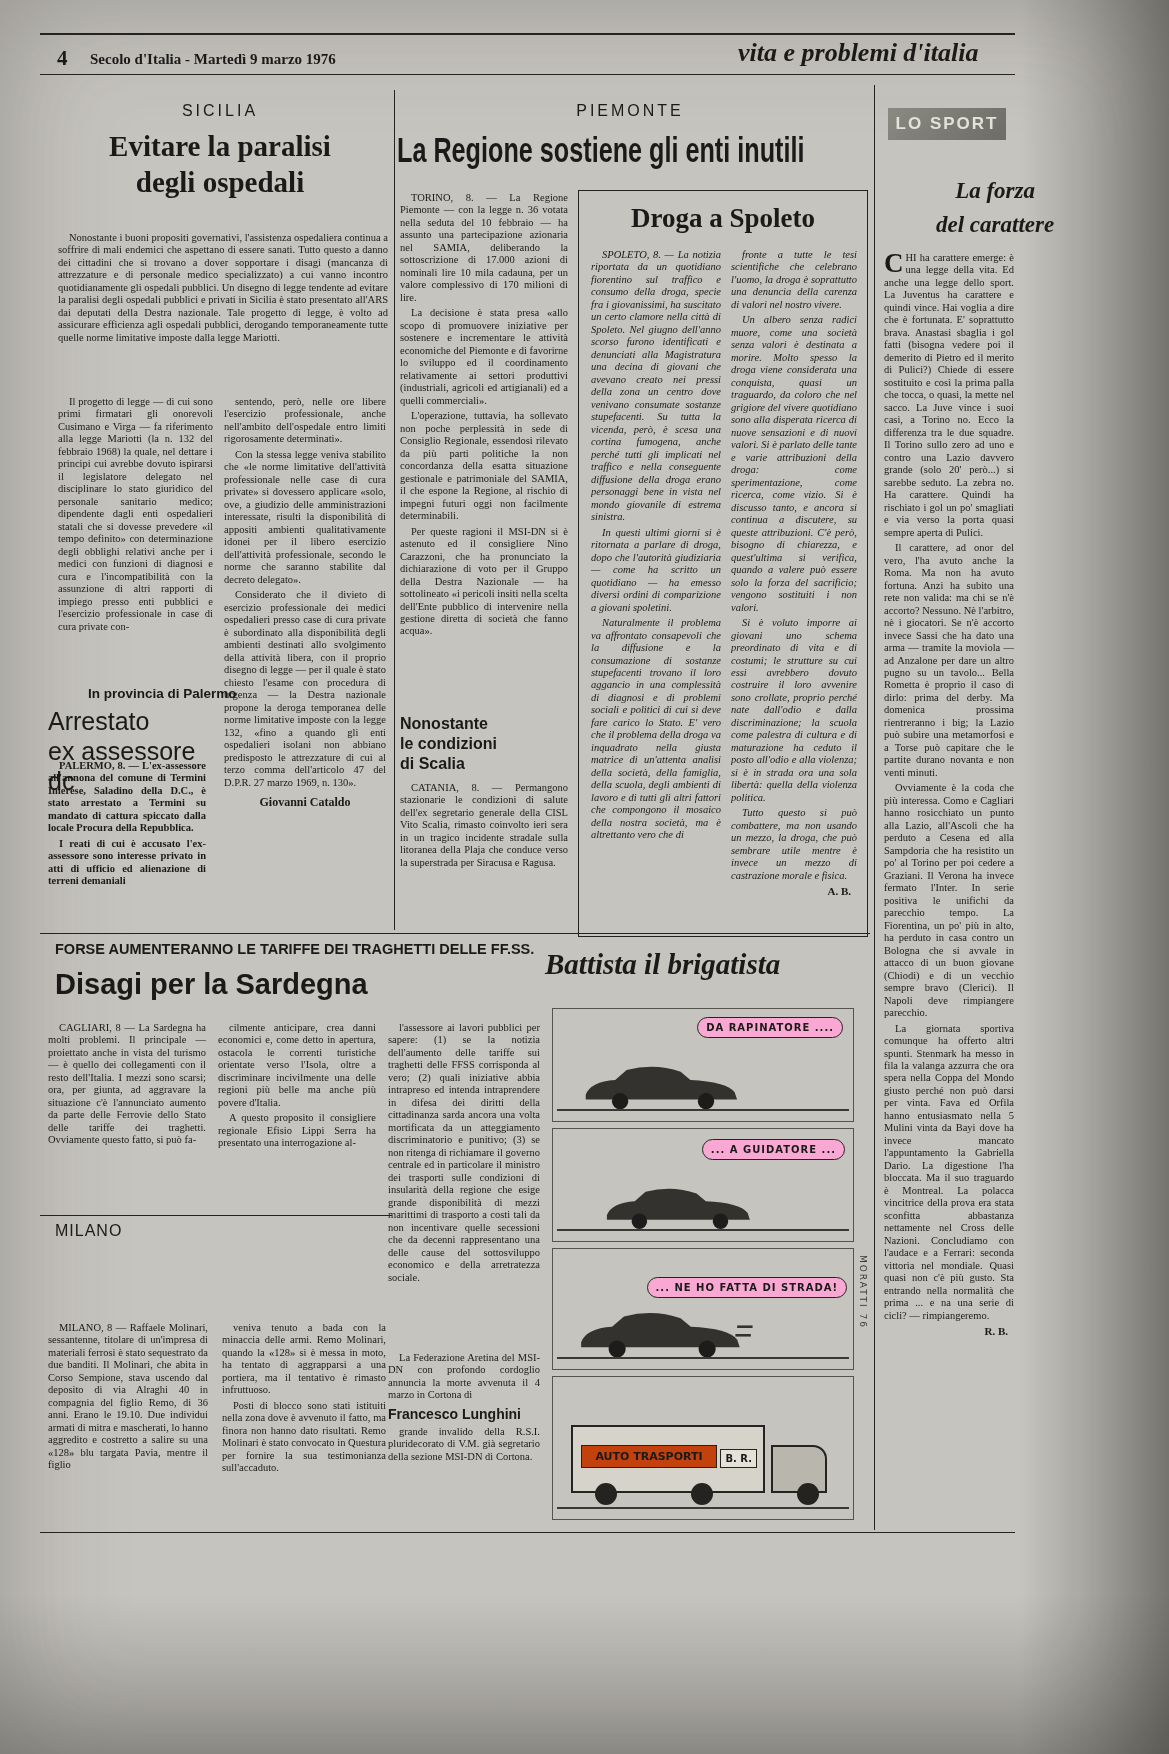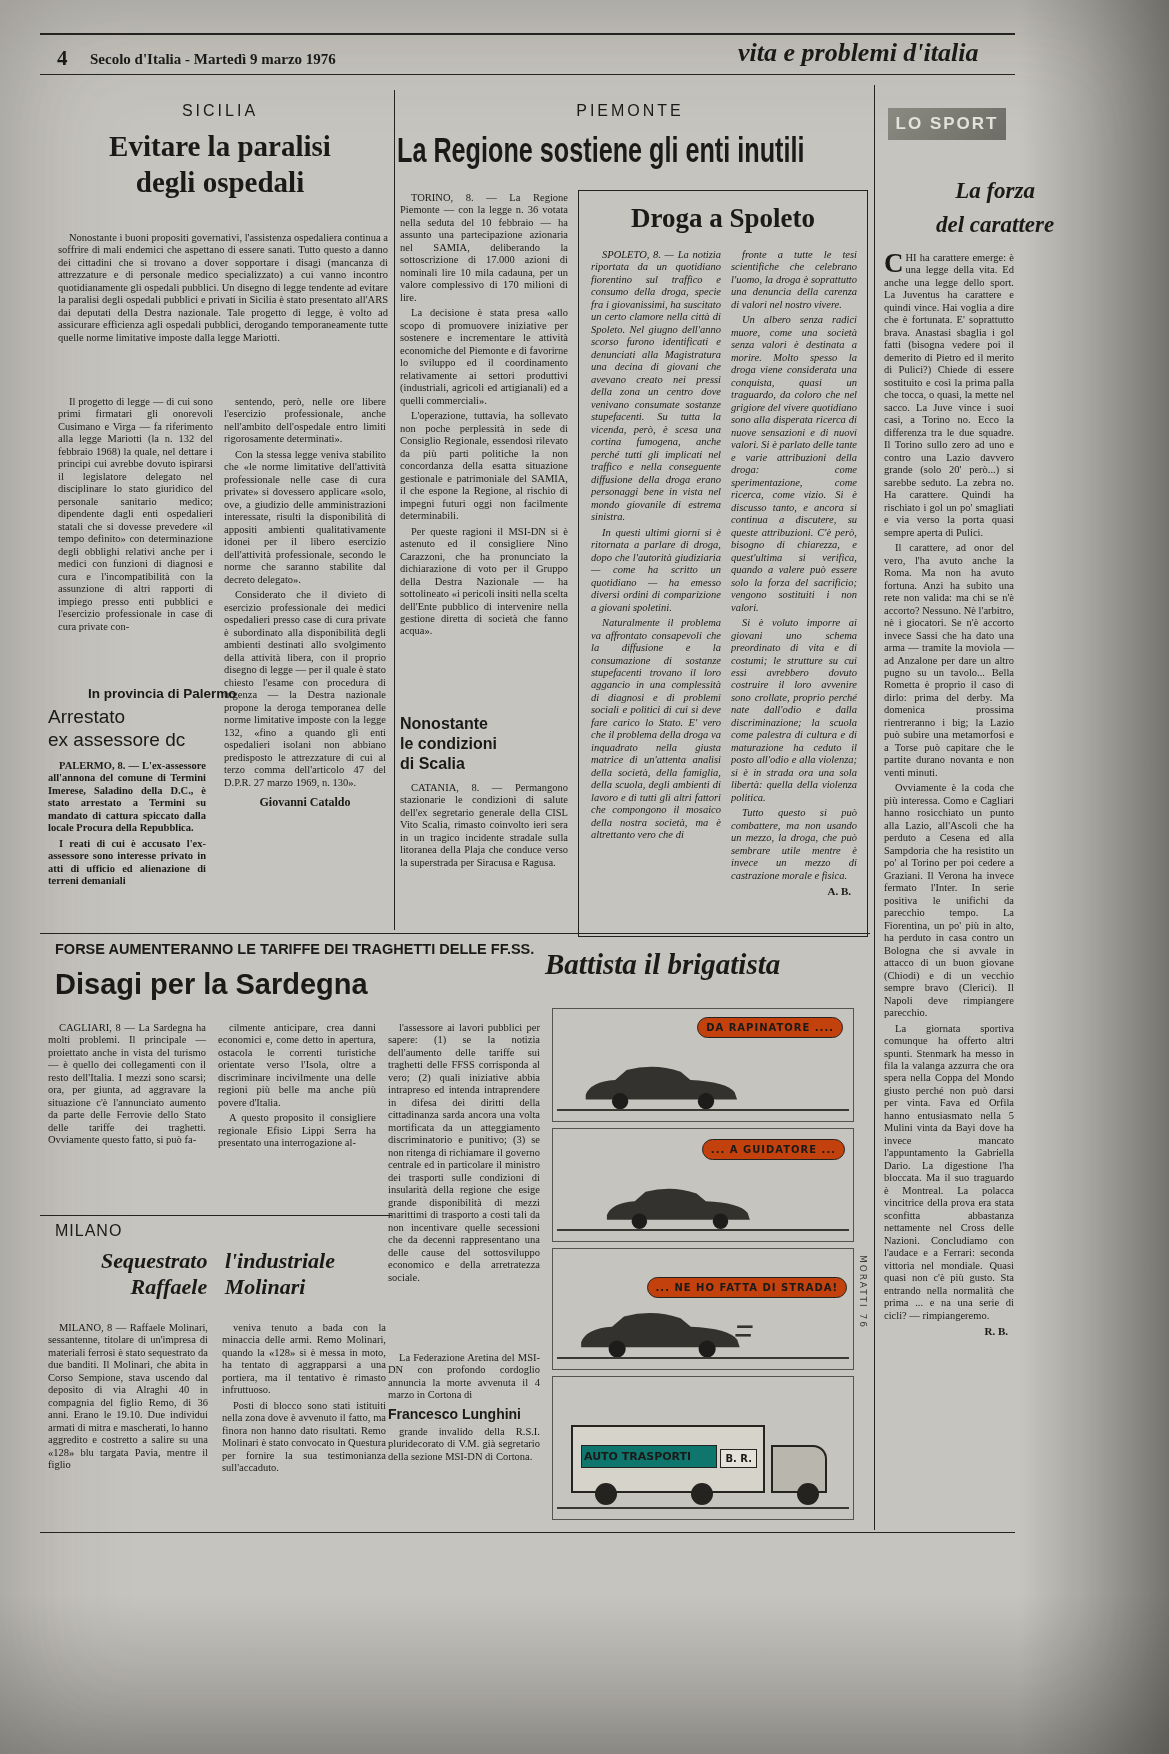--- a/index.html
+++ b/index.html
@@ -38,37 +38,37 @@
 
   .sport-badge { background:linear-gradient(135deg,#8a8a82,#6d6d66); color:#e3e2da;
                  font-family:"Liberation Sans",sans-serif; font-weight:bold; font-size:17px;
                  letter-spacing:2px; text-align:center; line-height:32px; }
   .sport-h { font-weight:bold; font-style:italic; font-size:23px; }
   .sport-body p:first-child { text-indent:0; }
   .sport-body p:first-child::first-letter { float:left; font-size:27px; line-height:.85; padding-right:2px; font-weight:bold; }
 
   .scalia-h { font-family:"Liberation Sans",sans-serif; font-weight:bold; font-size:16px; line-height:1.25; }
   .palermo-kicker { font-family:"Liberation Sans",sans-serif; font-weight:bold; font-size:13.5px; }
-  .palermo-h { font-family:"Liberation Sans",sans-serif; font-size:19px; line-height:1.2; }
+  .palermo-h { font-family:"Liberation Sans",sans-serif; font-size:25px; line-height:1.2; }
 
   .milano-kicker { font-family:"Liberation Sans",sans-serif; font-weight:normal; font-size:16px; letter-spacing:1px; }
   .milano-h { font-weight:bold; font-style:italic; font-size:22px; word-spacing:12px; }
 
   .lunghini-name { font-family:"Liberation Sans",sans-serif; font-weight:bold; font-size:14px; margin:4px 0; }
 
   .comic-panel { border:1px solid #55534d; }
-  .bubble { position:absolute; border:1.5px solid #24231f; border-radius:14px; background:#c2410c;
+  .bubble { position:absolute; border:1.5px solid #24231f; border-radius:14px; background:#f9a8d4;
             font-family:"DejaVu Sans",sans-serif; font-size:10px; font-weight:bold; letter-spacing:1px;
             padding:4px 8px; white-space:nowrap; }
   .road { position:absolute; left:4px; right:4px; height:2px; background:#3a3934; bottom:10px; }
   .car-svg { position:absolute; bottom:8px; }
   .truck { position:absolute; bottom:12px; left:18px; width:270px; height:92px; }
   .trailer { position:absolute; left:0; bottom:14px; width:190px; height:64px; border:2px solid #24231f; background:#d6d3cb; }
-  .truck-sign { position:absolute; left:8px; top:18px; width:130px; border:1.5px solid #24231f; background:#0f766e;
-                font-family:"DejaVu Sans",sans-serif; font-weight:bold; font-size:11px; text-align:left; padding:4px 2px; }
+  .truck-sign { position:absolute; left:8px; top:18px; width:130px; border:1.5px solid #24231f; background:#c2410c;
+                font-family:"DejaVu Sans",sans-serif; font-weight:bold; font-size:11px; text-align:center; padding:4px 2px; }
   .truck-plate { position:absolute; right:6px; top:22px; border:1.5px solid #24231f; background:#e4e1d8;
                  font-family:"DejaVu Sans",sans-serif; font-weight:bold; font-size:10px; padding:3px 4px; }
   .cab { position:absolute; right:14px; bottom:14px; width:52px; height:44px; border:2px solid #24231f;
          background:#b9b6ae; border-top-right-radius:14px; }
   .wheel { position:absolute; bottom:2px; width:22px; height:22px; border-radius:50%; background:#24231f; }
   .artist-sig { font-family:"DejaVu Sans",sans-serif; font-size:9px; letter-spacing:2px;
                 writing-mode:vertical-rl; color:#3a3934; }
 
   .scan-shadow-right { position:absolute; top:0; right:0; width:150px; height:100%;
       background:linear-gradient(to right, rgba(0,0,0,0) 0%, rgba(50,48,44,.18) 45%, rgba(40,38,35,.42) 100%); pointer-events:none; }
@@ -224,24 +224,20 @@
       <div class="wheel" style="left:120px;"></div>
       <div class="wheel" style="right:22px;"></div>
     </div>
     <div class="road"></div>
   </div>
 
   <div class="abs artist-sig" style="left:858px; top:1255px; height:110px;">MORATTI 76</div>
 
   <div class="hrule" style="top:1215px; left:40px; width:352px;"></div>
   <div class="abs milano-kicker" style="left:55px; top:1222px;">MILANO</div>
-  <div class="abs milano-h" style="left:48px; top:1248px; width:340px; text-align:center;">
-    <span style="display:block;">Sequestrato l'industriale</span>
-    <span style="display:block;">Raffaele Molinari</span>
-  </div>
   <div class="abs plist txt-block" style="left:48px; top:1322px; width:160px; height:222px;">
       <p>MILANO, 8 — Raffaele Molinari, sessantenne, titolare di un'impresa di materiali ferrosi è stato sequestrato da due banditi. Il Molinari, che abita in Corso Sempione, stava uscendo dal deposito di via Alraghi 40 in compagnia del figlio Remo, di 36 anni. Erano le 19.10. Due individui armati di mitra e mascherati, lo hanno aggredito e costretto a salire su una «128» blu targata Pavia, mentre il figlio</p>
     </div>
   <div class="abs plist txt-block" style="left:222px; top:1322px; width:164px; height:222px;">
       <p>veniva tenuto a bada con la minaccia delle armi. Remo Molinari, quando la «128» si è messa in moto, ha tentato di aggrapparsi a una portiera, ma il tentativo è rimasto infruttuoso.</p>
       <p>Posti di blocco sono stati istituiti nella zona dove è avvenuto il fatto, ma finora non hanno dato risultati. Remo Molinari è stato convocato in Questura per fornire la sua testimonianza sull'accaduto.</p>
     </div>
 
   <div class="vrule" style="left:874px; top:85px; height:1445px;"></div>
   <div class="abs sport-badge" style="left:888px; top:108px; width:118px; height:32px;">LO SPORT</div>

